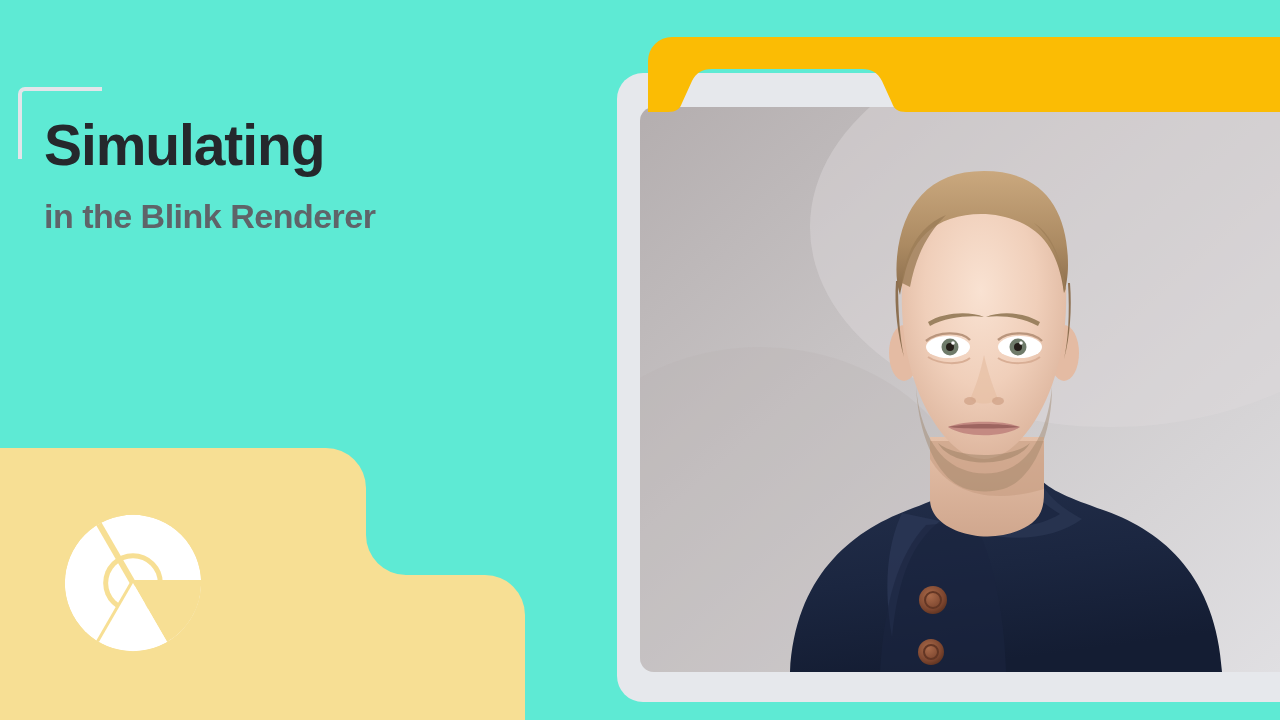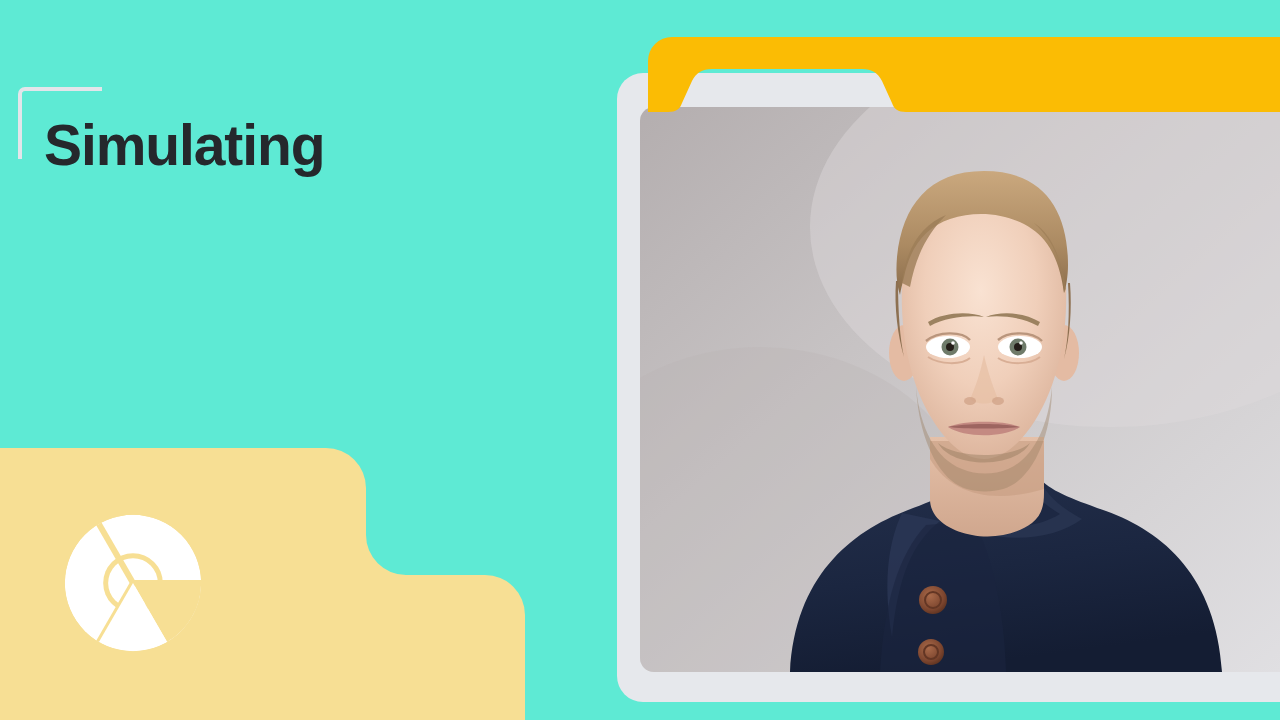--- a/index.html
+++ b/index.html
@@ -104,20 +104,21 @@
 </style>
 </head>
 <body>
 
 <div id="stage">
 
   <div class="corner-bracket"></div>
 
   <div class="title-block">
     <div class="title-line">Simulating</div>
+    <div class="subtitle">in the Blink Renderer</div>
   </div>
 
   <div class="brand-shape">
     <svg width="540" height="285" viewBox="0 0 540 285" xmlns="http://www.w3.org/2000/svg">
       <path d="M0,8
                L326,8
                A40,40 0 0 1 366,48
                L366,95
                A40,40 0 0 0 406,135
                L485,135

